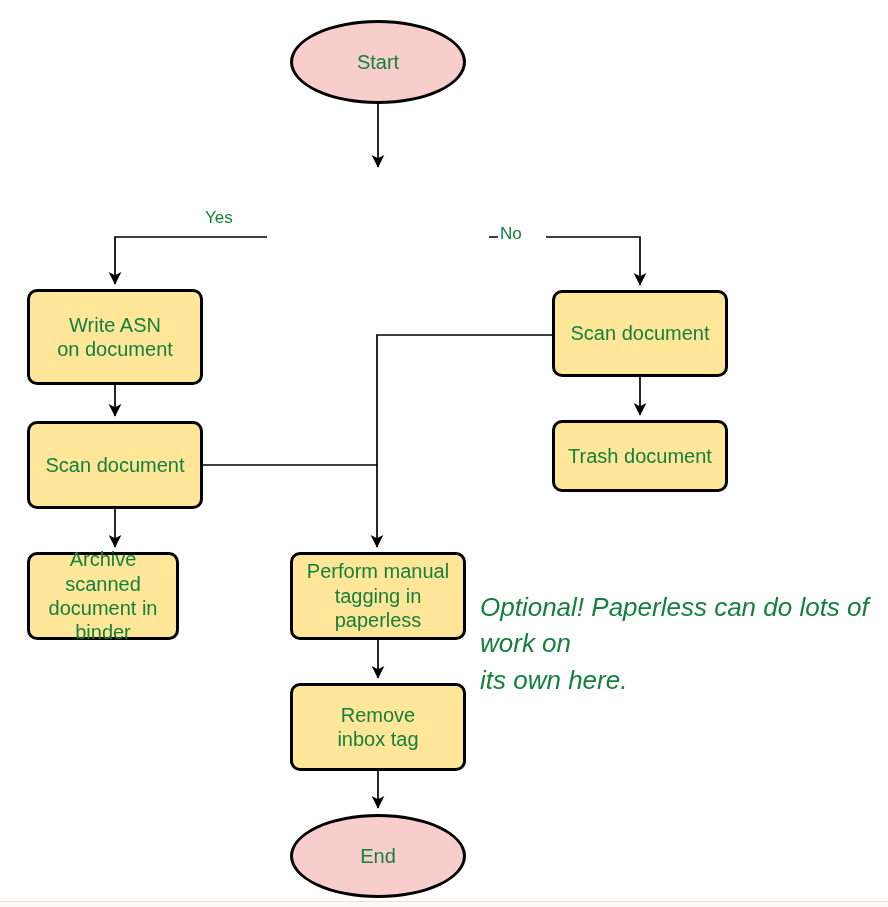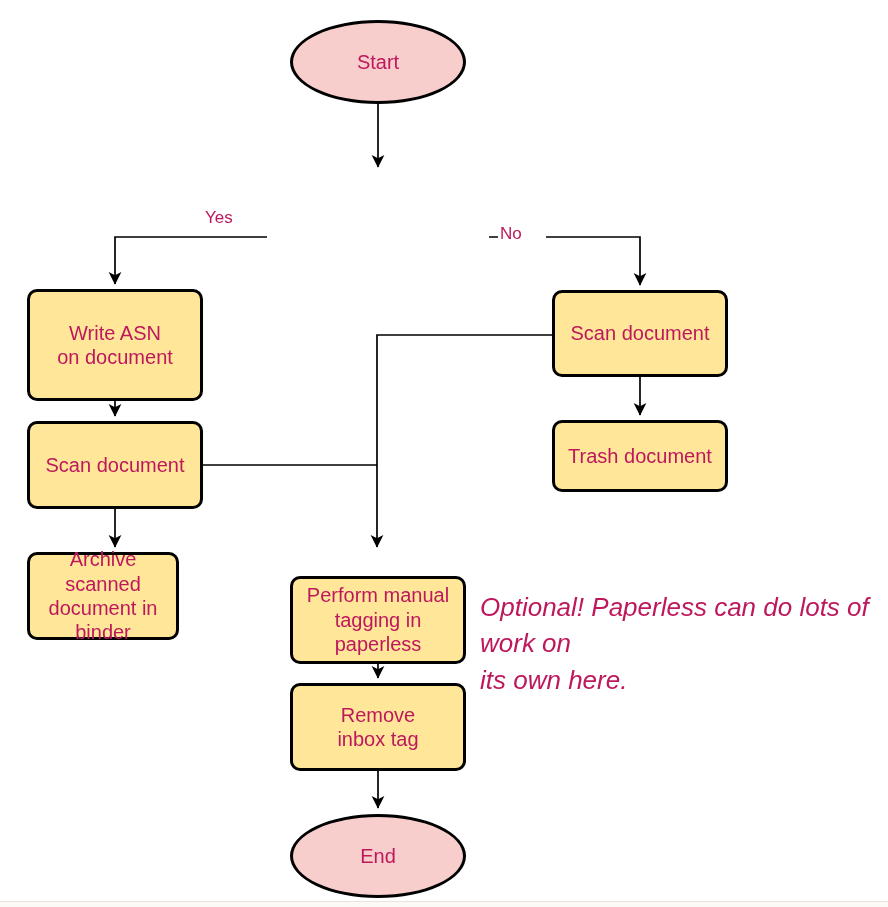--- a/index.html
+++ b/index.html
@@ -1,21 +1,21 @@
 <!DOCTYPE html>
 <html><head>
 <meta charset="utf-8">
 <style>
   html,body{margin:0;padding:0;background:#ffffff;}
   .canvas{
     position:relative;
     width:888px;height:907px;
     background:#ffffff;
     font-family:"Liberation Sans", sans-serif;
-    color:#be185d;
+    color:#15803d;
     overflow:hidden;
   }
   .edges{position:absolute;left:0;top:0;width:888px;height:907px;z-index:1;}
   .node{
     position:absolute;z-index:2;
     display:flex;align-items:center;justify-content:center;
     text-align:center;
     font-size:20px;line-height:1.22;
     white-space:pre-line;
     box-sizing:border-box;
@@ -84,21 +84,21 @@
   </svg>
 
   <div class="node terminator" style="left:290px;top:20px;width:176px;height:84px;">
     <span>Start</span>
   </div>
 
 
   <div class="edge-label" style="left:203px;top:208px;width:44px;">Yes</div>
   <div class="edge-label" style="left:498px;top:208px;width:44px;margin-top:16px;">No</div>
 
-  <div class="node process" style="left:27px;top:289px;width:176px;height:112px;">
+  <div class="node process" style="left:27px;top:289px;width:176px;height:96px;">
     <span>Write ASN
 on document</span>
   </div>
 
   <div class="node process" style="left:552px;top:290px;width:176px;height:87px;">
     <span>Scan document</span>
   </div>
 
   <div class="node process" style="left:27px;top:421px;width:176px;height:88px;">
     <span>Scan document</span>
@@ -107,21 +107,21 @@
   <div class="node process" style="left:552px;top:420px;width:176px;height:72px;">
     <span>Trash document</span>
   </div>
 
   <div class="node process" style="left:27px;top:552px;width:152px;height:88px;">
     <span>Archive scanned
 document in
 binder</span>
   </div>
 
-  <div class="node process" style="left:290px;top:576px;width:176px;height:88px;justify-content:center;">
+  <div class="node process" style="left:290px;top:552px;width:176px;height:88px;justify-content:center;">
     <span>Perform manual
 tagging in
 paperless</span>
   </div>
 
   <div class="annotation" style="left:480px;top:589px;width:405px;">Optional! Paperless can do lots of work on
 its own here.</div>
 
   <div class="node terminator" style="left:290px;top:814px;width:176px;height:84px;">
     <span>End</span>

